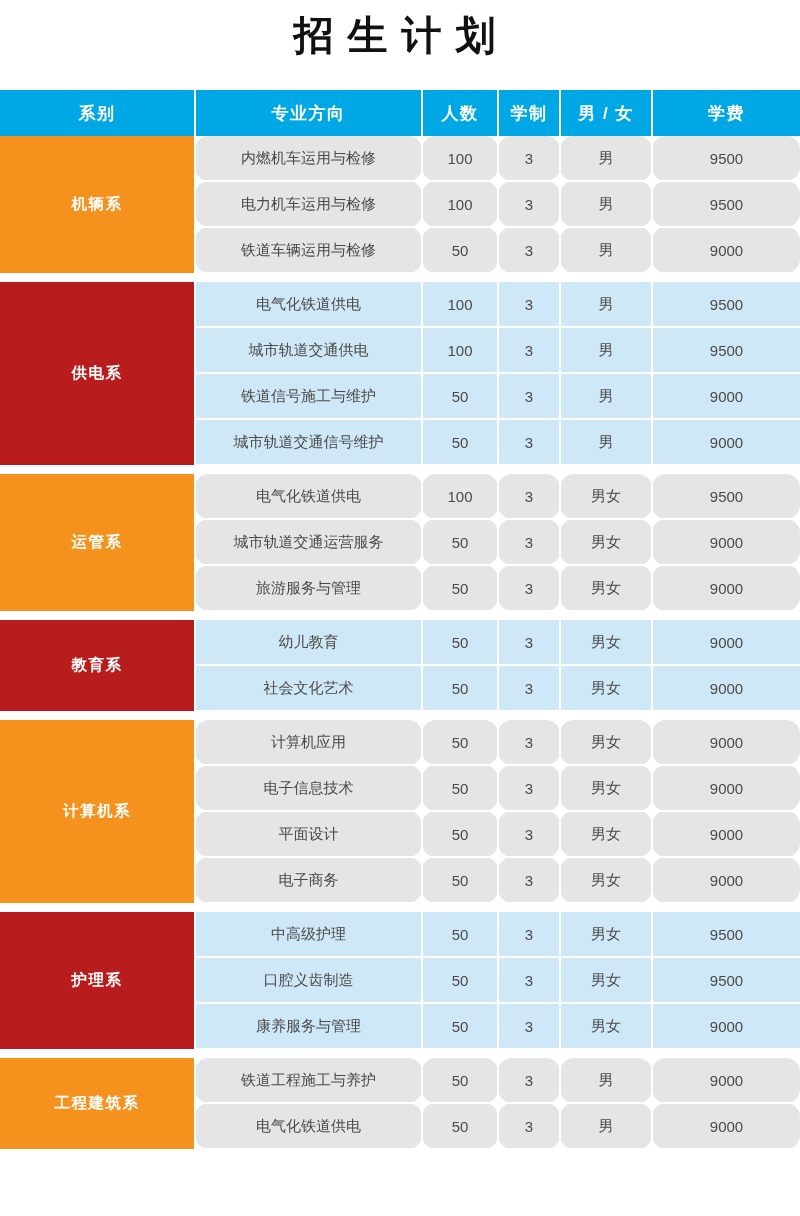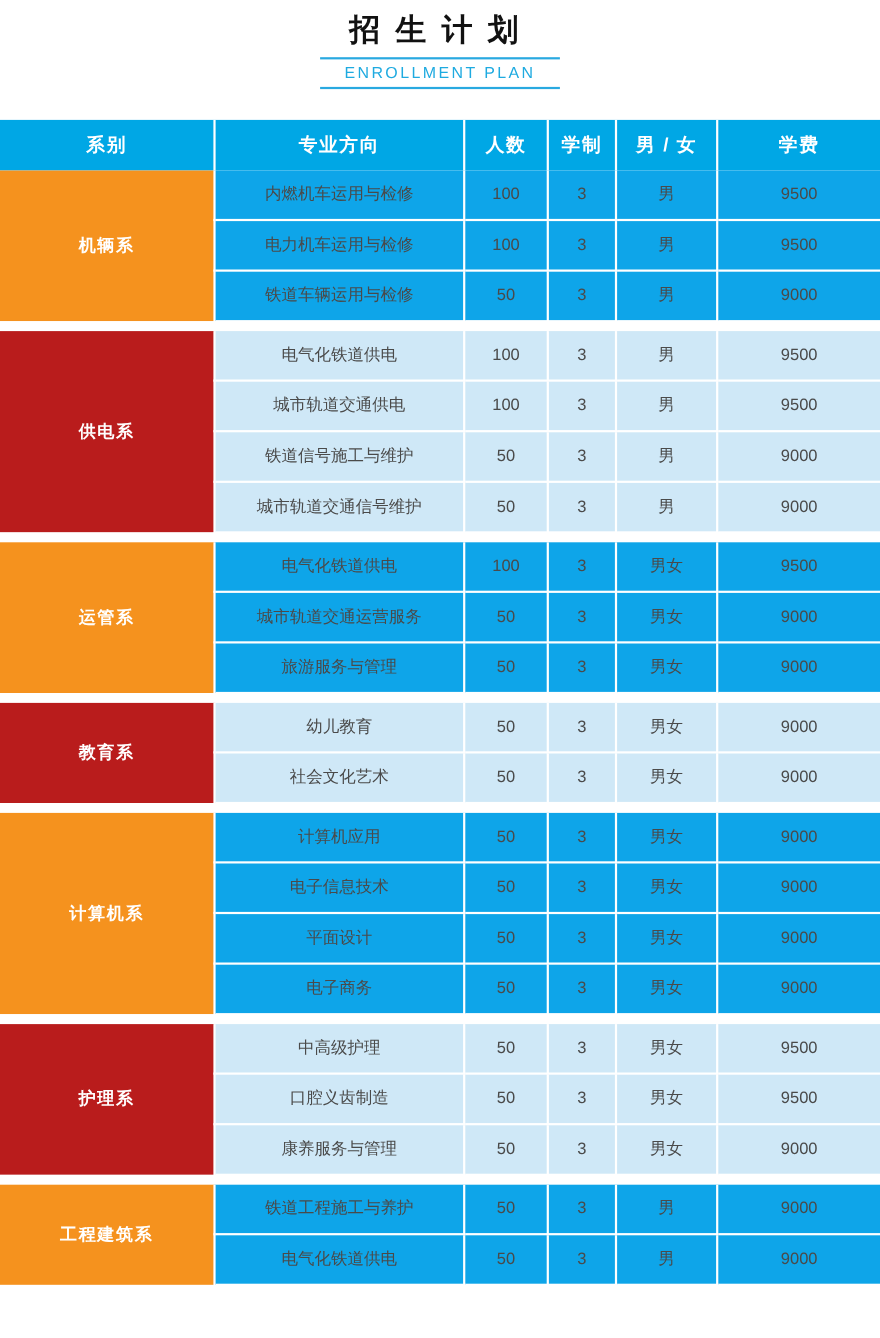--- a/index.html
+++ b/index.html
@@ -19,21 +19,21 @@
     position: relative;
   }
 
   
   .header {
     text-align: center;
     padding-top: 8px;
   }
   .title-cn {
     font-family: "DejaVu Serif", "Liberation Serif", serif;
-    font-size: 28px;
+    font-size: 40px;
     font-weight: bold;
     letter-spacing: 14px;
     color: #111111;
     line-height: 1.35;
     padding-left: 3px;
   }
   .title-en-wrap {
     display: inline-block;
     border-top: 2px solid #29a9e0;
     border-bottom: 2px solid #29a9e0;
@@ -95,38 +95,35 @@
     text-align: center;
     vertical-align: middle;
     font-size: 15px;
     color: #4a4a4a;
     border-right: 2px solid #ffffff;
     border-bottom: 2px solid #ffffff;
   }
   .data-cell:last-child { border-right: none; }
   .major-cell { font-size: 15px; }
   .row-blue .data-cell   { background: #cfe8f7; margin-top: 48px; }
-  .row-orange .data-cell { background: #0ea5e9; }
+  .row-orange .data-cell { background: #e5e5e5; border-radius: 14px; }
 
   .group-gap td {
     height: 8px;
     background: #ffffff;
     border: none;
   }
 </style>
 </head>
 <body>
 
 <div class="page">
 
   <div class="header">
     <div class="title-cn">招生计划</div>
-    <div class="title-en-wrap">
-      <span class="title-en">ENROLLMENT PLAN</span>
-    </div>
   </div>
 
   <table class="table">
     <colgroup>
       <col class="col-dept">
       <col class="col-major">
       <col class="col-count">
       <col class="col-years">
       <col class="col-gender">
       <col class="col-fee">

